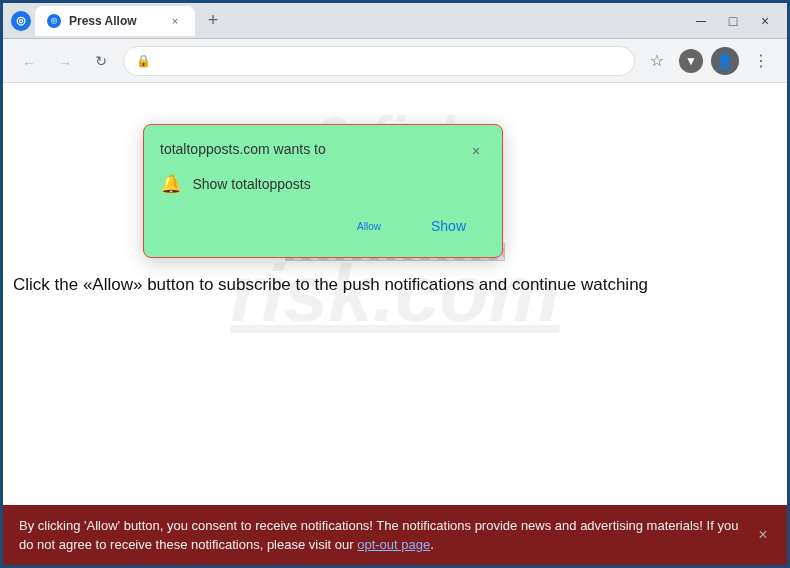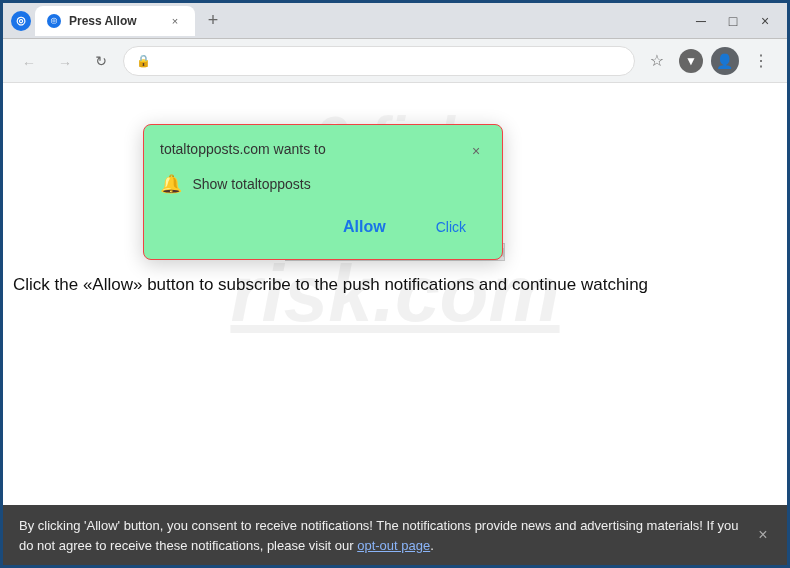--- a/index.html
+++ b/index.html
@@ -335,48 +335,48 @@
       display: flex;
       justify-content: flex-end;
       gap: 10px;
     }
 
     .btn-allow {
       padding: 7px 20px;
       background: transparent;
       border: none;
       color: #1a73e8;
-      font-size: 16px;
-      font-weight: 700;
+      font-size: 10px;
+      font-weight: 400;
       cursor: pointer;
       border-radius: 4px;
     }
 
     .btn-block {
       padding: 7px 20px;
       background: transparent;
       border: none;
       color: #1a73e8;
       font-size: 14px;
       font-weight: 500;
       cursor: pointer;
       border-radius: 4px;
     }
 
     
     .bottom-bar {
-      background: #404040;
+      background: #7f1d1d;
       color: #fff;
       padding: 10px 32px 10px 16px;
       font-size: 13px;
       line-height: 1.5;
       position: relative;
       min-height: 60px;
       display: flex;
-      align-items: flex-end;
+      align-items: center;
     }
 
     .bottom-bar-text {
       flex: 1;
       color: #eee;
       font-size: 13px;
     }
 
     .bottom-bar-link {
       color: #8ab4f8;
@@ -460,21 +460,21 @@
       <div class="popup-header">
         <span class="popup-title">totaltopposts.com wants to</span>
         <div class="popup-close">×</div>
       </div>
       <div class="popup-permission">
         <span class="bell-icon">🔔</span>
         <span class="permission-text">Show totaltopposts</span>
       </div>
       <div class="popup-buttons">
         <button class="btn-allow">Allow</button>
-        <button class="btn-block">Click</button>
+        <button class="btn-block">Show</button>
       </div>
     </div>
 
     <div class="loading-bar-container">
       <div class="loading-bar"></div>
     </div>
 
     <div class="main-text">Click the «Allow» button to subscribe to the push notifications and continue watching</div>
 
   </div>

